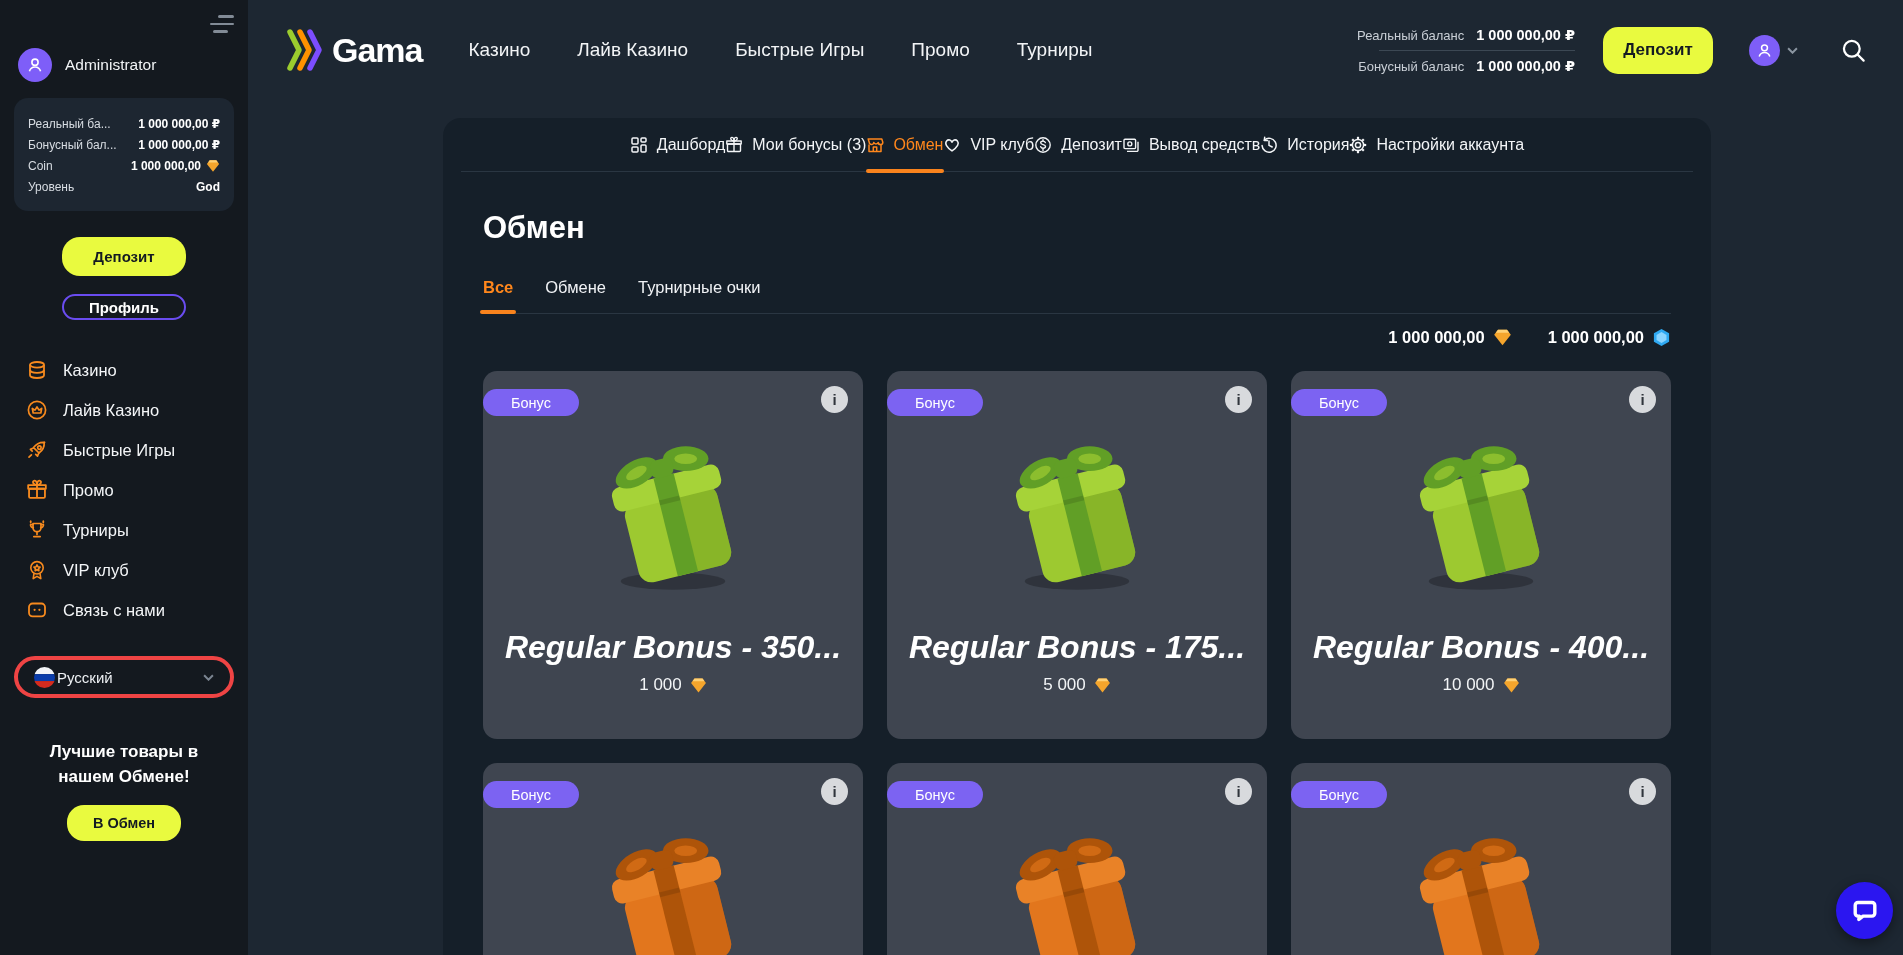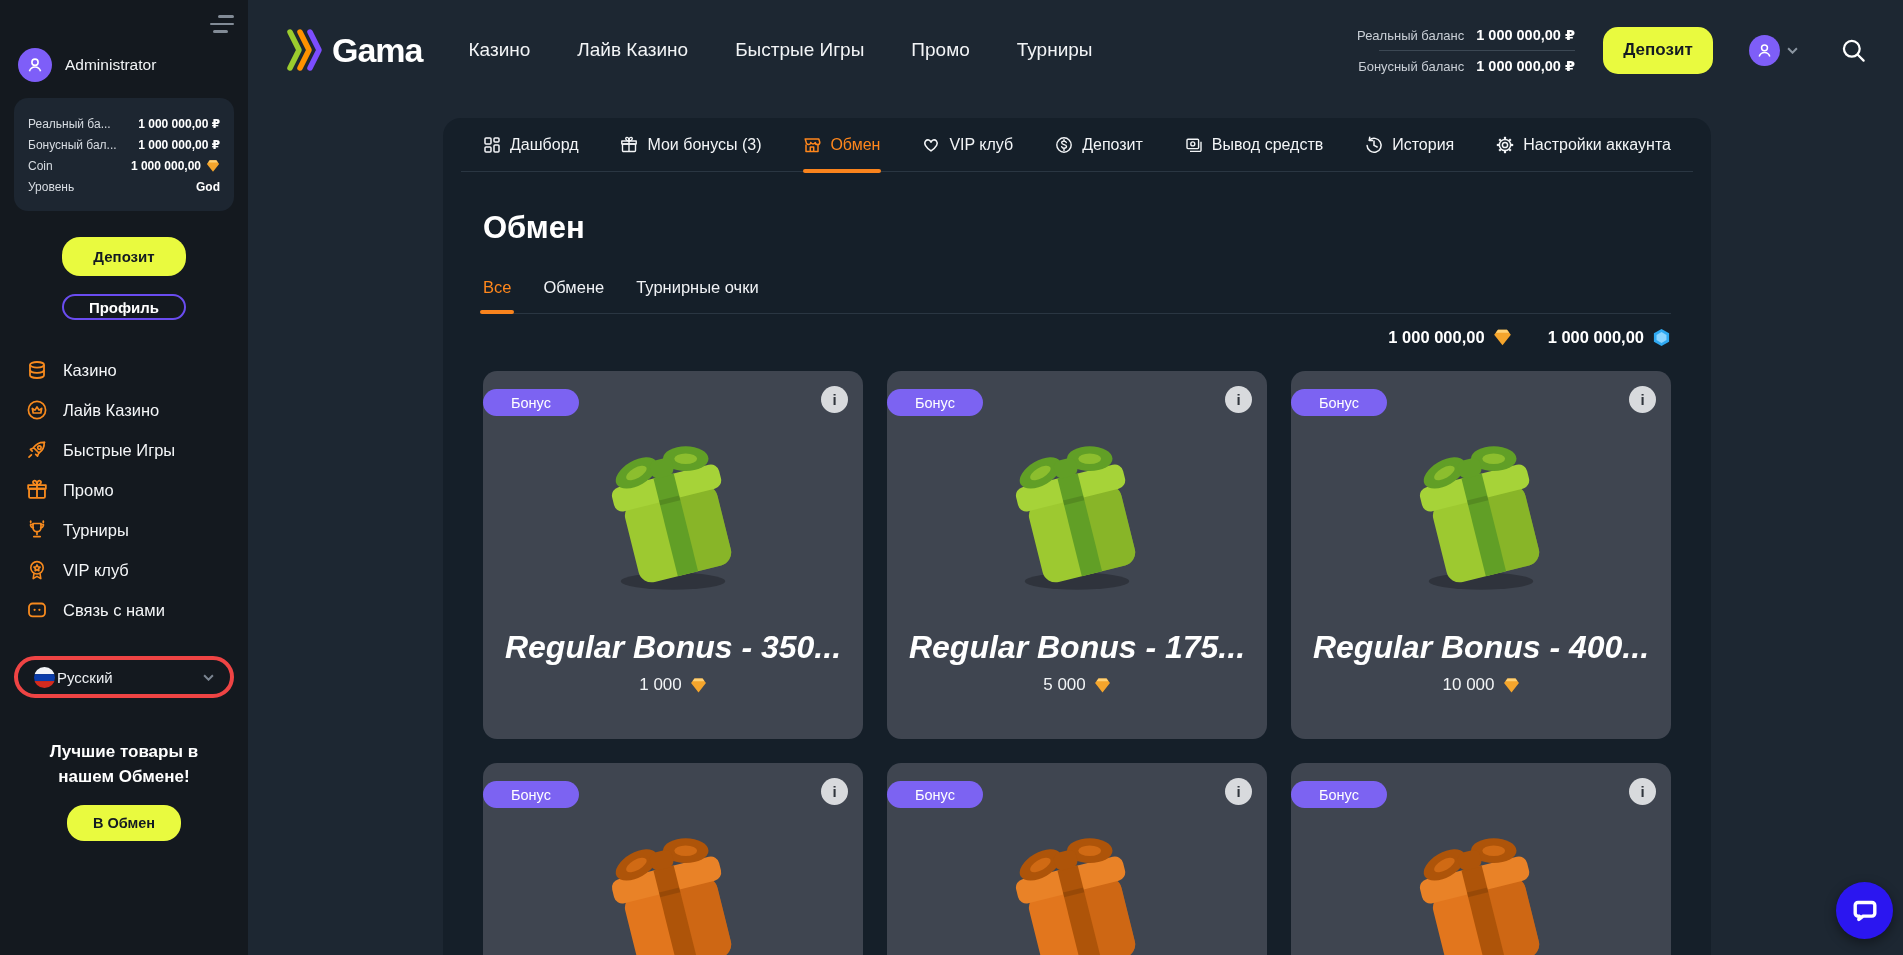--- a/index.html
+++ b/index.html
@@ -47,30 +47,30 @@
   .hdr-bal-row .lbl { font-size:13px; color:#C9CFD6; }
   .hdr-bal-row .val { font-size:14.5px; font-weight:bold; color:#fff; }
   .hdr-bal-div { width:196px; height:1px; background:#3C4854; margin:7px 0; }
   .btn-dep-hdr { width:110px; height:47px; border-radius:15px; font-size:17px; margin-left:28px; }
   .hdr-avatar-wrap { display:flex; align-items:center; gap:7px; margin-left:36px; cursor:pointer; }
   .hdr-avatar { width:31px; height:31px; border-radius:50%; background:#7E5EF8; display:flex; align-items:center; justify-content:center; }
   .hdr-search { margin-left:42px; cursor:pointer; }
 
   
   .panel { position:absolute; left:443px; top:118px; width:1268px; height:1100px; background:#151F29; border-radius:18px 18px 0 0; z-index:1; }
-  .acct-tabs { display:flex; align-items:center; justify-content:space-between; height:54px; margin:0 18px; padding:0 22px; border-bottom:1px solid #2A3642; }
+  .acct-tabs { display:flex; align-items:center; justify-content:center; height:54px; margin:0 18px; padding:0 22px; border-bottom:1px solid #2A3642; }
   .acct-tab { position:relative; height:100%; display:flex; align-items:center; gap:9px; font-size:16px; color:#F3F5F7; cursor:pointer; white-space:nowrap; }
   .acct-tab .t-ico { width:18px; height:18px; color:currentColor; }
   .acct-tab.active { color:#FF871C; }
   .acct-tab.active::after { content:""; position:absolute; left:50%; transform:translateX(-50%); bottom:-2px; width:78px; height:4px; border-radius:3px; background:#F9831D; }
   .panel-body { padding:0 40px; }
   .page-title { margin-top:38px; font-size:31px; font-weight:bold; color:#fff; }
   .filters { margin-top:32px; display:flex; gap:32px; padding-bottom:16px; border-bottom:1px solid #2A3642; }
   .filter { position:relative; font-size:16.5px; color:#F0F2F5; cursor:pointer; }
-  .filter.active { color:#FF871C; }
+  .filter.active { color:#FF871C;font-weight:bold; }
   .filter.active::after { content:""; position:absolute; left:-3px; right:-3px; bottom:-17px; height:4px; border-radius:3px; background:#F9831D; }
   .wallet-row { margin-top:14px; display:flex; justify-content:flex-end; align-items:center; gap:36px; }
   .wallet-item { display:flex; align-items:center; gap:8px; font-size:16.5px; font-weight:bold; color:#fff; }
   .cards { margin-top:24px; display:grid; grid-template-columns:repeat(3,1fr); gap:24px; }
   .card { position:relative; height:368px; background:#3F4550; border-radius:14px; cursor:pointer; }
   .badge { position:absolute; left:0; top:18px; height:27px; padding:0 28px; background:#7C63F2; color:#fff; font-size:14.5px; border-radius:14px; display:flex; align-items:center; }
   .info-btn { position:absolute; right:15px; top:15px; width:27px; height:27px; border-radius:50%; background:#D8DADD; color:#30353C; font-weight:bold; font-size:15px; display:flex; align-items:center; justify-content:center; cursor:pointer; }
   .gift-img { position:absolute; top:52px; left:0; right:0; display:flex; justify-content:center; }
   .gift-img[data-gift="green"]  { --g-body:#9DC930; --g-side:#6F9E1F; --g-lid:#A6D338; --g-ribbon:#619F26; --g-bowin:#8CBE2E; }
   .gift-img[data-gift="orange"] { --g-body:#E2761D; --g-side:#B5560A; --g-lid:#E98227; --g-ribbon:#AE5409; --g-bowin:#D06A14; }

